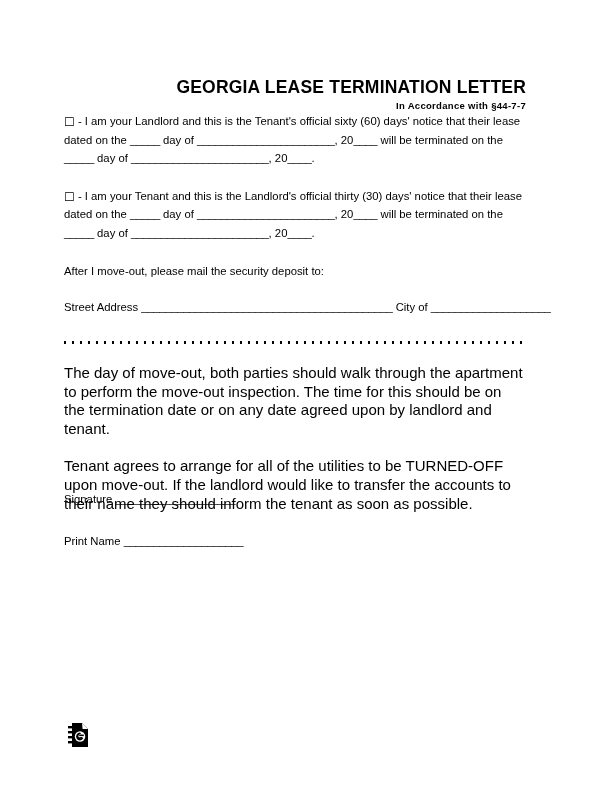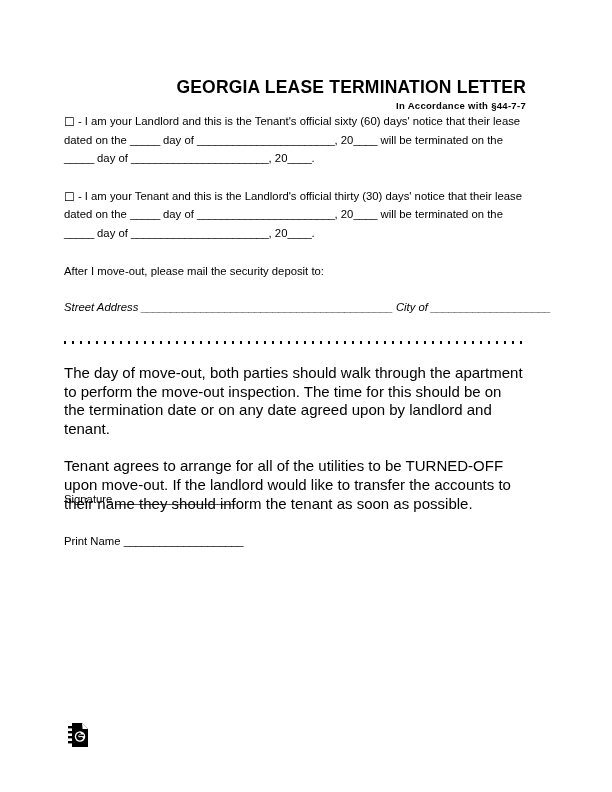--- a/index.html
+++ b/index.html
@@ -78,21 +78,20 @@
     vertical-align: -1px;
   }
   .blank-s  { letter-spacing: -0.3px; }
 
   .mail-line {
     margin: 0 0 18px 0;
   }
   .field-row {
     margin: 0 0 19px 0;
     white-space: nowrap;
-    font-style: italic;
   }
 
   
   .dotted-sep {
     position: absolute;
     left: 0;
     top: 229px;
     width: 462px;
     height: 3px;
     background-image: repeating-linear-gradient(

